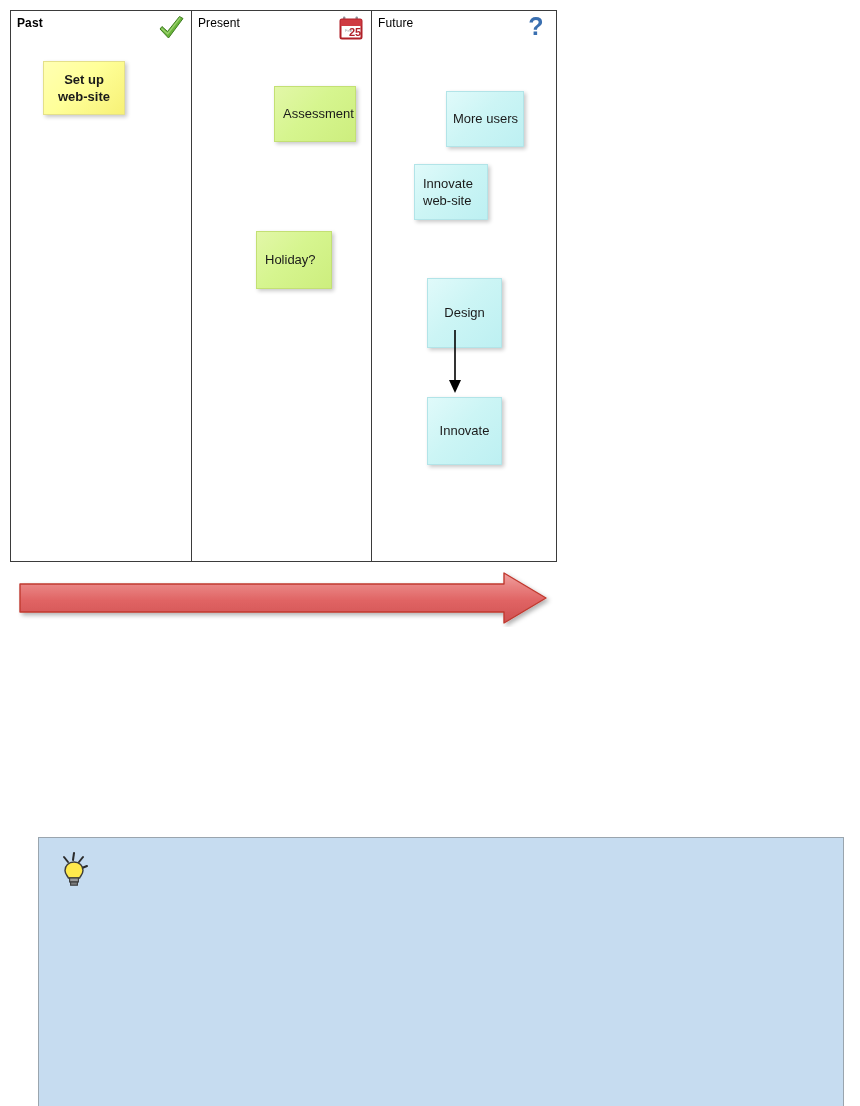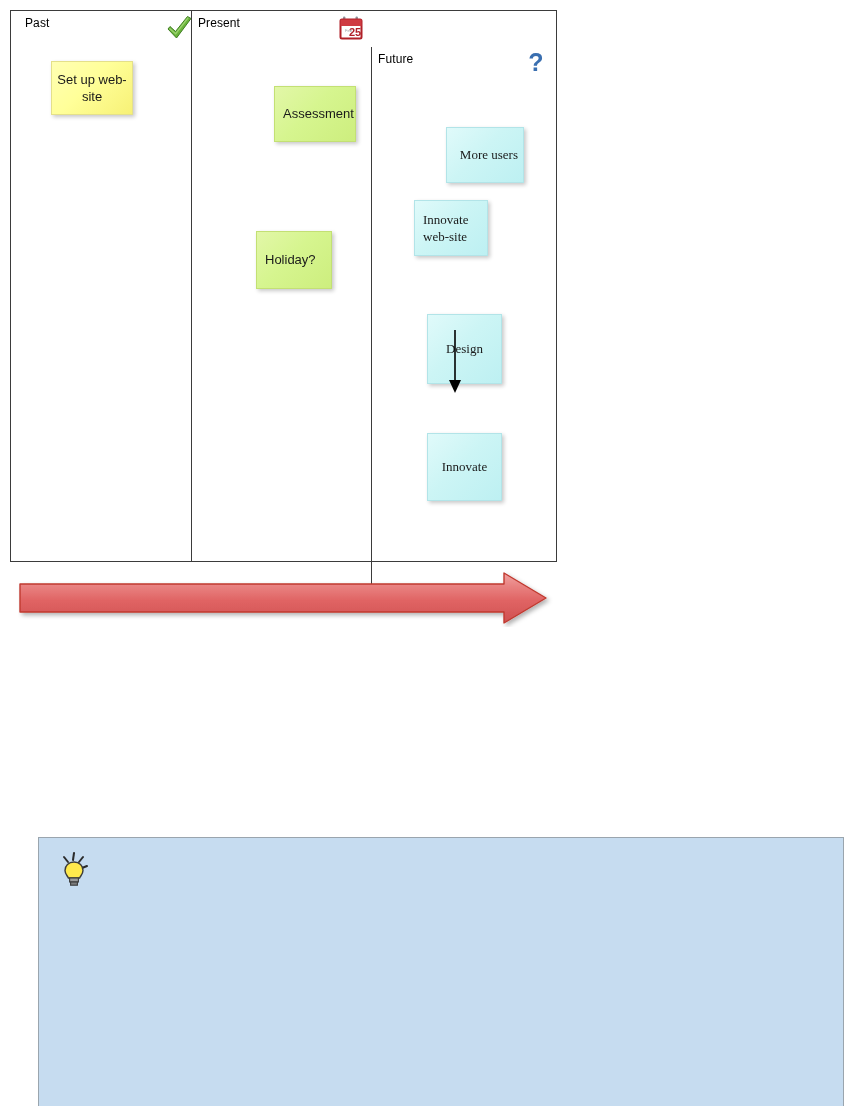--- a/index.html
+++ b/index.html
@@ -25,23 +25,23 @@
     border: 1px solid #3b3b3b;
     box-sizing: border-box;
     background: #ffffff;
   }
   .column {
     position: absolute;
     top: 0;
     height: 100%;
     box-sizing: border-box;
   }
-  .col-past    { left: 8px;   width: 180px; }
+  .col-past    { left: 0px;   width: 180px; font-weight: bold; }
   .col-present { left: 180px; width: 180px; border-left: 1px solid #3b3b3b; }
-  .col-future  { left: 360px; width: 185px; border-left: 1px solid #3b3b3b; margin-top: 36px; }
+  .col-future  { left: 360px; width: 185px; border-left: 1px solid #3b3b3b; }
 
   .col-header {
     position: relative;
     height: 34px;
   }
   .col-title {
     position: absolute;
     left: 6px;
     top: 5px;
     font-size: 12px;
@@ -78,21 +78,20 @@
     border-color: #e4e08a;
   }
   .note-green {
     background: linear-gradient(135deg, #e2f7a8 0%, #d6f58f 45%, #cdee7e 100%);
     border-color: #c3e074;
     margin-left: 30px;
   }
   .note-cyan {
     background: linear-gradient(135deg, #e0fafa 0%, #ccf5f5 45%, #bdf0f2 100%);
     border-color: #b2e4e8;
-    font-family: Liberation Serif, serif;
   }
   .note.align-right { justify-content: flex-end; text-align: right; }
   .note.align-left  { justify-content: flex-start; text-align: left; padding-left: 8px; }
 
   
   #connector {
     position: absolute;
     left: 440px;
     top: 330px;
     width: 30px;

